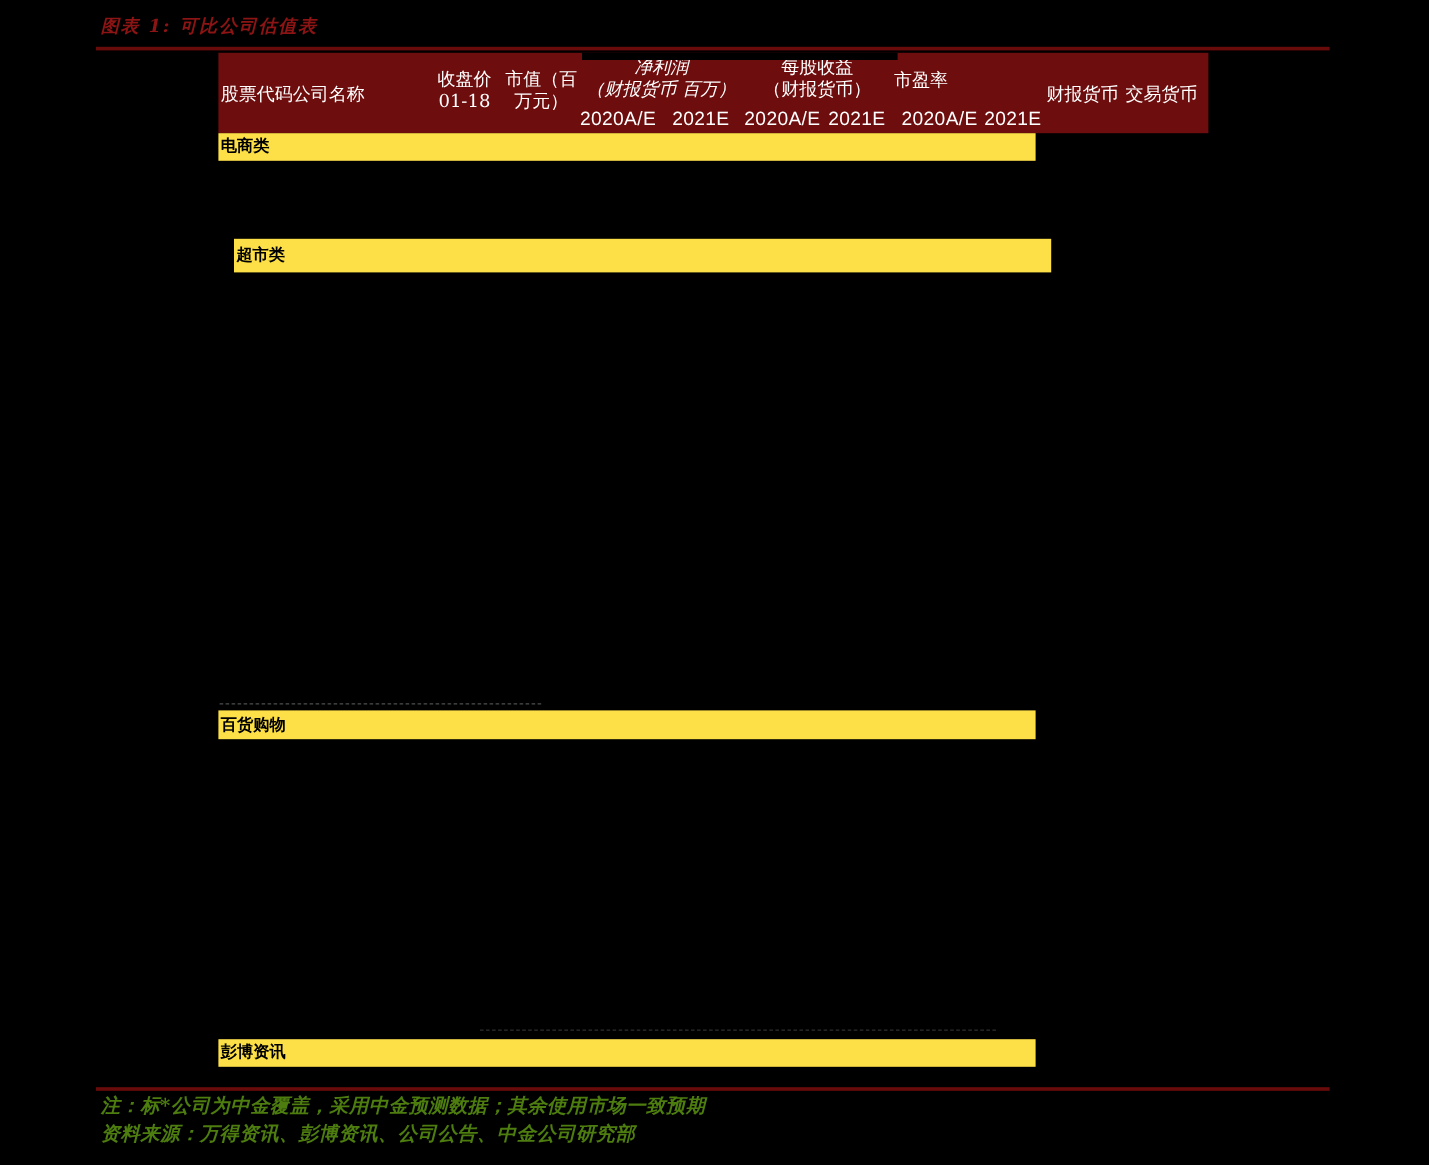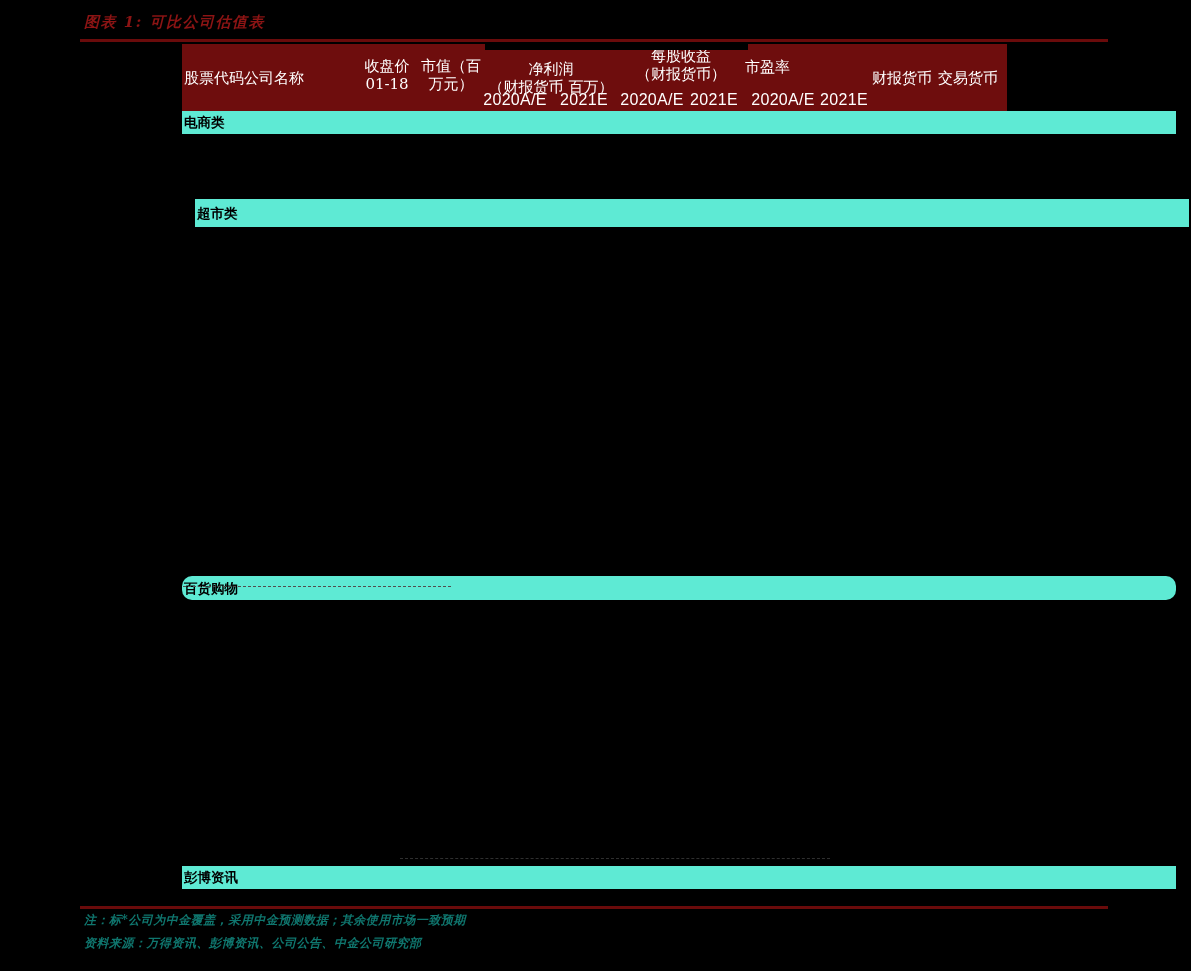--- a/index.html
+++ b/index.html
@@ -20,51 +20,51 @@
   
   .thead {
     position:absolute; left:182px; top:44px; width:825px; height:67px;
     background:#6e0d0d; color:#fff; font-size:15px;
   }
   .thead .hcol { position:absolute; white-space:nowrap; }
   .thead .two-line { text-align:center; line-height:18px; }
   .h-stock { left:2px; top:25px; }
   .h-close { left:170px; top:13px; width:70px; }
   .h-mcap  { left:232px; top:13px; width:74px; }
-  .h-np    { left:303px; top:16px;  width:132px; }
+  .h-np    { left:303px; top:3px;  width:132px;font-style:italic; }
   .h-eps   { left:435px; top:3px;  width:128px; }
   .h-pe    { left:563px; top:14px; width:132px; text-align:left; }
   .h-cur   { left:690px; top:25px; width:134px; }
   .h-cur span { margin-right:6px; }
   .yr {
     position:absolute; top:47px; width:70px; text-align:center;
     font-family:"Liberation Sans", sans-serif; font-size:16px; letter-spacing:0.3px;
   }
   .yr1 { left:298px; } .yr2 { left:367px; } .yr3 { left:435px; }
   .yr4 { left:497px; } .yr5 { left:566px; } .yr6 { left:627px; }
   
   .notch { position:absolute; left:485px; top:44px; width:263px; height:6px; background:#000; }
   
   .secbar {
-    position:absolute; left:182px; width:994px; background:#5eead4; color:#000;
+    position:absolute; left:182px; width:681px; background:#fde047; color:#000;
     font-weight:bold; font-size:13.5px; padding-left:2px; box-sizing:border-box;
     white-space:nowrap;
   }
   .sec1 { top:111px; height:23px; line-height:23px; }
   .sec2 { top:199px; height:28px; line-height:28px;margin-left:13px; }
   .sec3 { top:382px; height:27px; line-height:27px; }
-  .sec4 { top:576px; height:24px; line-height:24px;border-radius:10px; }
+  .sec4 { top:592px; height:24px; line-height:24px; }
   .sec5 { top:866px; height:23px; line-height:23px; }
   
   .sep { position:absolute; height:0; border-top:1px dashed #4f4f4f; }
   .sep1 { left:183px; top:586px; width:268px; }
   .sep2 { left:400px; top:858px; width:430px; opacity:0.6; }
   
   .note {
-    position:absolute; left:84px; color:#0f766e; font-size:12px;
+    position:absolute; left:84px; color:#4d7c0f; font-size:16px;
     font-weight:bold; font-style:italic; letter-spacing:0.5px; white-space:nowrap;
   }
   .note1 { top:912px; }
   .note2 { top:935px; }
 </style>
 </head>
 <body>
 
 <div class="page">
 

